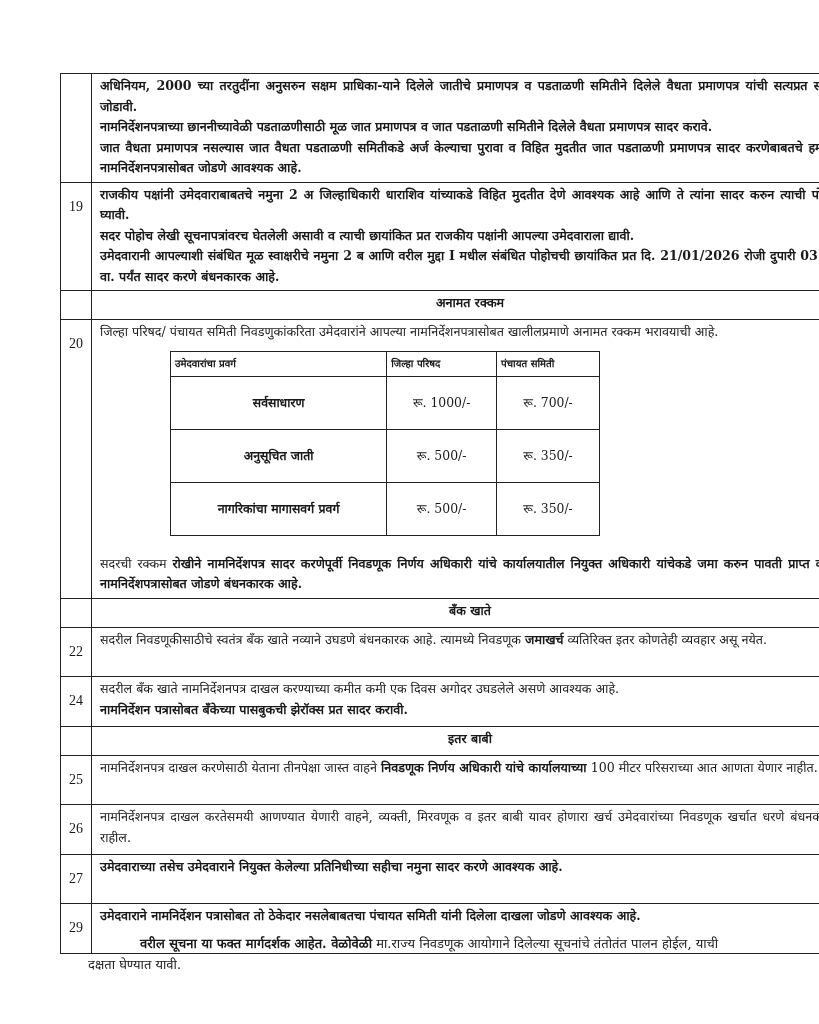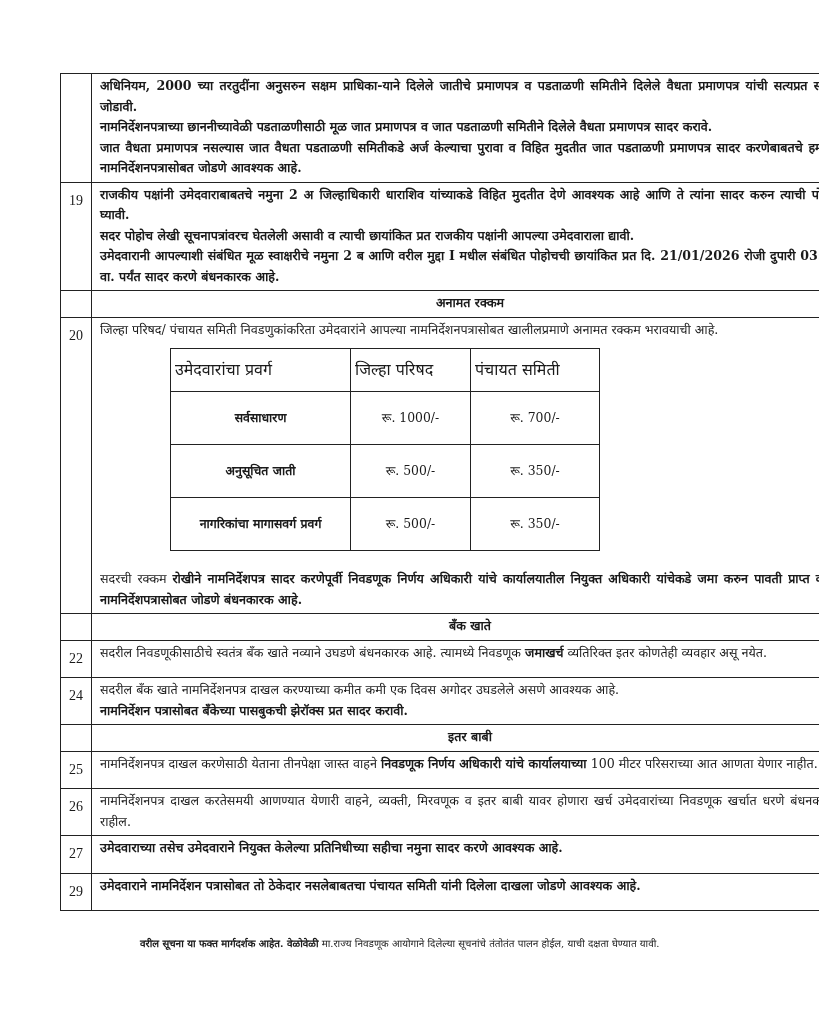--- a/index.html
+++ b/index.html
@@ -2,31 +2,31 @@
 <html><head>
 <meta charset="utf-8">
 <style>
   html, body { margin: 0; padding: 0; background: #ffffff; }
   body { width: 819px; height: 1024px; position: relative; overflow: hidden;
          font-family: "DejaVu Serif", "Liberation Serif", serif; color: #1a1a1a; }
   .page { position: absolute; left: 60px; top: 73px; width: 692px; }
   table.main { border-collapse: collapse; width: 789px; table-layout: fixed; }
   table.main td { border: 1.5px solid #222; vertical-align: top; padding: 2px 8px 3px 8px;
                   font-size: 12.6px; line-height: 20.5px; }
-  table.main td.num { width: 30px; text-align: center; padding: 8px 0; font-family: "Liberation Serif", serif; font-size: 14px; }
+  table.main td.num { width: 30px; text-align: center; padding: 14px 0; font-family: "Liberation Serif", serif; font-size: 14px; }
   td.head { text-align: center; font-weight: bold; }
   .txt { text-align: justify; }
   .b { font-weight: bold; }
   .p { margin: 0; }
   .dep { margin: 8px 0 18px 70px; border-collapse: collapse; width: 430px; }
   .dep td { border: 1.5px solid #222 !important; text-align: center; padding: 16px 4px !important;
             font-size: 12.4px !important; line-height: 20px !important; }
-  .dep th { border: 1.5px solid #222; font-weight: normal; font-size: 16px; line-height: 20px; padding: 11px 4px; }
+  .dep th { border: 1.5px solid #222; font-weight: bold; font-size: 10px; line-height: 20px; padding: 2px 4px; }
   .dep td.cat { font-weight: bold; }
-  .footer { position: absolute; left: 88px; top: 933px; width: 660px; font-size: 10px; line-height: 21px; }
+  .footer { position: absolute; left: 88px; top: 933px; width: 660px; font-size: 13px; line-height: 21px; }
   .footer .l1 { padding-left: 52px; }
 </style>
 </head>
 <body>
 
 <div class="page">
 <table class="main">
   <tbody>
         <tr>
     <td class="num"></td>

